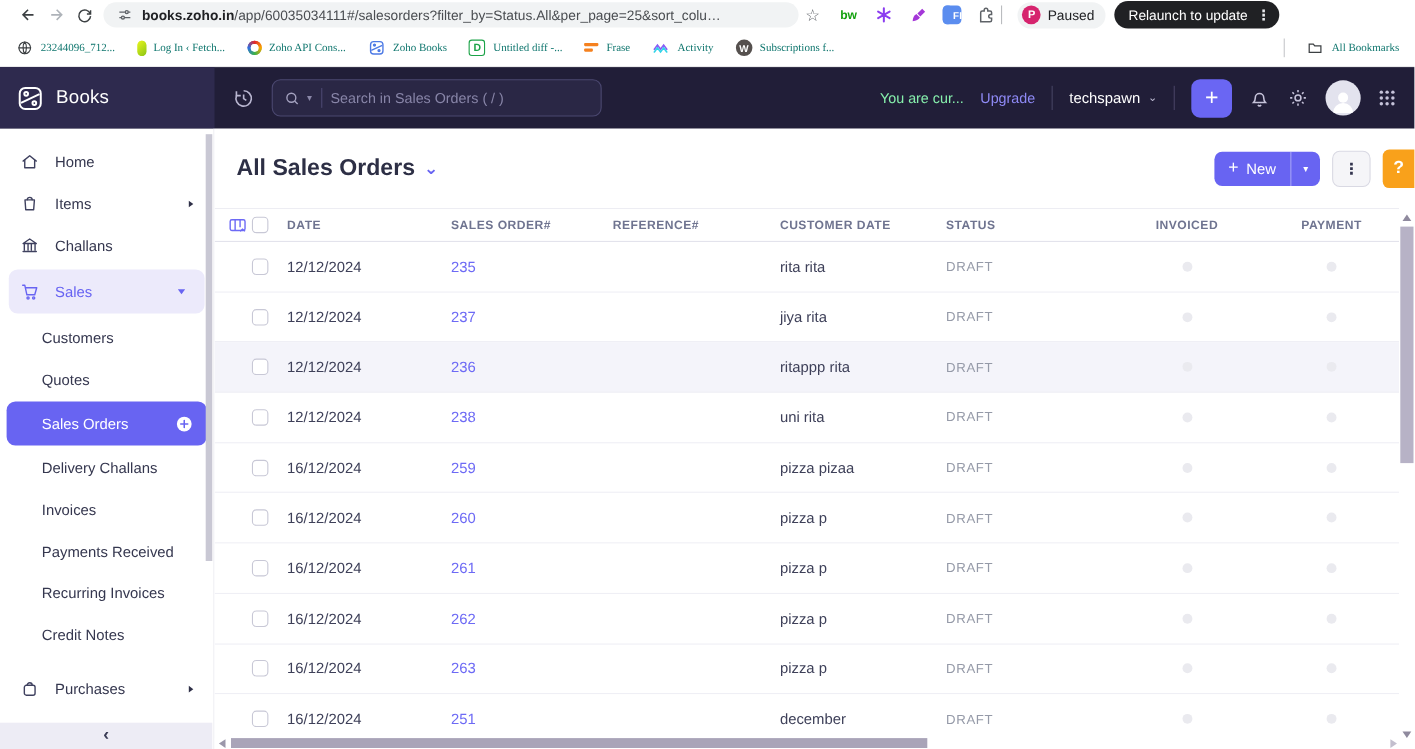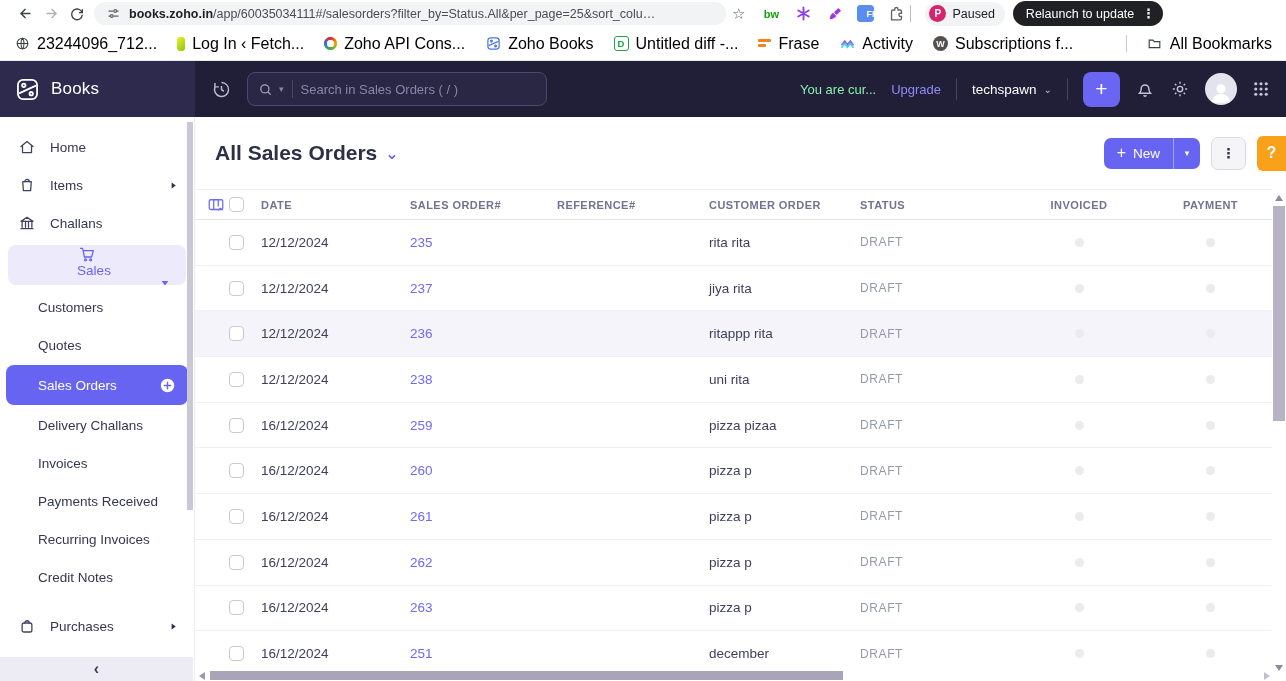--- a/index.html
+++ b/index.html
@@ -36,21 +36,21 @@
   .relaunch-pill{height:25px;background:#202124;border-radius:13px;color:#fff;display:flex;align-items:center;
     gap:8px;padding:0 8px 0 13px;margin-left:8px;cursor:pointer;}
   .relaunch-txt{font-size:12.5px;}
   .relaunch-dots{font-size:13px;letter-spacing:0;color:#e8eaed;font-weight:700;}
 
   
   .bookmarks{height:34px;background:#fff;display:flex;align-items:center;gap:20px;padding:0 14px;
     border-bottom:1px solid #e9e9eb;}
   .bookmark{display:flex;align-items:center;gap:7px;cursor:pointer;}
   .bm-ico{width:16px;height:16px;display:flex;align-items:center;justify-content:center;}
-  .bm-label{font-size:16px;color:#000000;white-space:nowrap;}
+  .bm-label{font-size:10px;color:#0f766e;white-space:nowrap;font-family:Liberation Serif, serif;}
   .bm-globe{color:#3c4043;}
   .bm-leaf{width:8px;height:14px;border-radius:6px;background:linear-gradient(135deg,#e8f51e,#8bc514);}
   .bm-color-ring{width:13px;height:13px;border-radius:50%;
     background:conic-gradient(#e4262c,#f7a800,#3bb24a,#2f6fe4,#e4262c);position:relative;}
   .bm-color-ring::after{content:"";position:absolute;inset:3px;background:#fff;border-radius:50%;}
   .bm-zbooks{color:#4d7ae5;}
   .bm-diff-doc{width:15px;height:15px;border:1.5px solid #1ca348;border-radius:3px;}
   .bm-diff-doc b{color:#1ca348;font-size:9.5px;font-weight:800;}
   .bm-frase-bars{width:13px;height:13px;display:flex;flex-direction:column;gap:2px;justify-content:center;}
   .bm-frase-bars i{display:block;height:3px;background:#f5811f;border-radius:1px;}
@@ -91,21 +91,21 @@
 
   
   .sidebar{position:absolute;left:0;top:117px;bottom:0;width:195px;background:#fff;
     border-right:1px solid #ECECF1;overflow:hidden;}
   .side-list{padding-top:11px;}
   .side-item{height:38px;display:flex;align-items:center;padding:0 16px 0 18px;cursor:pointer;}
   .side-icon{width:20px;margin-right:12px;color:#3F415F;display:flex;}
   .side-label{font-size:13.5px;color:#35374F;}
   .side-extra{margin-left:auto;display:flex;color:#2F3048;}
   .side-item.child{padding-left:38px;}
-  .side-item.active-light{background:var(--accent-light);border-radius:8px;margin:3px 8px;padding-left:10px;height:40px;flex-direction:column;}
+  .side-item.active-light{background:var(--accent-light);border-radius:8px;margin:3px 8px;padding-left:10px;height:40px;}
   .side-item.active-light .side-label,.side-item.active-light .side-icon,
   .side-item.active-light .side-extra{color:var(--accent);}
   .side-item.active-solid{background:var(--accent);border-radius:8px;margin:1px 6px;padding-left:32px;
     padding-right:12px;height:40px;}
   .side-item.active-solid .side-label{color:#fff;}
   .side-item.gap-top{margin-top:11px;}
   .side-scrollbar{position:absolute;right:1px;top:5px;width:6px;height:388px;background:#C9C8D4;}
   .collapse-bar{position:absolute;left:0;right:1px;bottom:0;height:24px;background:#EDECF5;display:flex;
     align-items:center;justify-content:center;color:#3A3C55;font-size:16px;font-weight:700;cursor:pointer;}
 
@@ -533,21 +533,21 @@
             <path d="M9 5v13M15 5v9"></path>
             <path d="m15 20 3-2.5 3 2.5" transform="translate(0,-1)"></path>
           </svg>
       </span>
       <span>
           <span class="checkbox"></span>
         </span>
       <span class="hcell">DATE</span>
       <span class="hcell">SALES ORDER#</span>
       <span class="hcell">REFERENCE#</span>
-      <span class="hcell">CUSTOMER ORDER</span>
+      <span class="hcell">CUSTOMER DATE</span>
       <span class="hcell">STATUS</span>
       <span class="hcell c-center">INVOICED</span>
       <span class="hcell c-pay">PAYMENT</span>
     </div>
 
     <div>
 
     <div class="tgrid trow">
           <span></span>
           <span>

